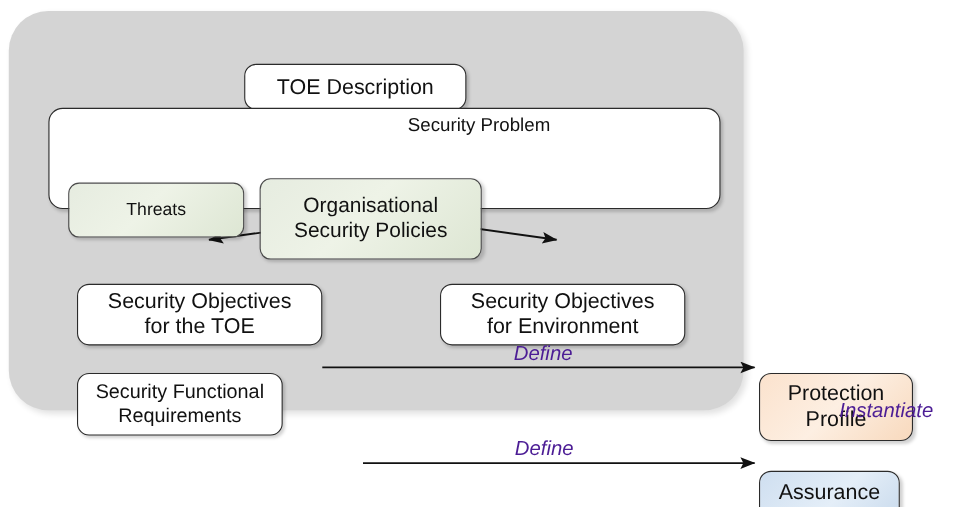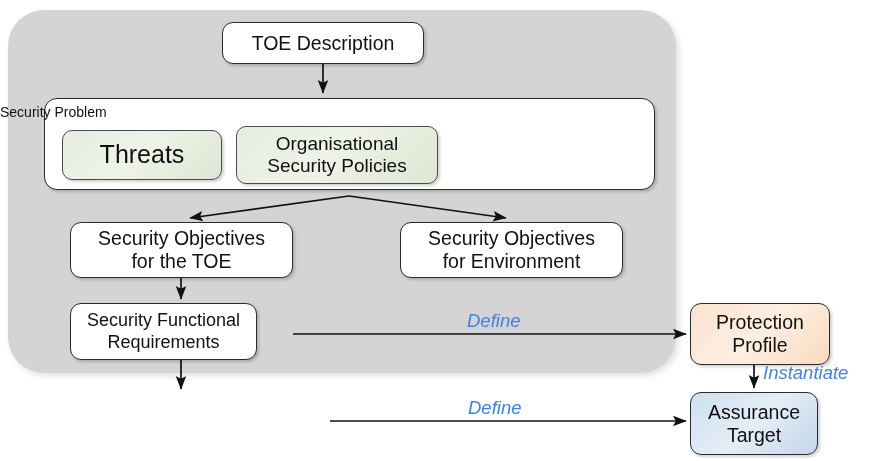--- a/index.html
+++ b/index.html
@@ -35,48 +35,50 @@
     align-items: center;
     justify-content: center;
     text-align: center;
     border: 1.6px solid #2b2b2b;
     border-radius: 11px;
     background: #ffffff;
     color: #111111;
     line-height: 1.18;
     padding: 2px 6px;
     box-shadow: 2px 2px 3px rgba(0,0,0,0.18);
+    margin-top: 36px;
   }
   .node span { display: block; white-space: pre-line; }
 
   .node.toe-description { left: 222px; top: 22px;  width: 202px; height: 42px; font-size: 19.5px; }
 
   .sp-container {
     position: absolute;
     left: 44px; top: 98px; width: 611px; height: 92px;
     box-sizing: border-box;
     border: 1.6px solid #2b2b2b;
     border-radius: 13px;
     background: #ffffff;
     box-shadow: 2px 2px 3px rgba(0,0,0,0.18);
   }
   .sp-title {
     position: absolute;
     left: 0; right: 0; top: 104px;
-    font-size: 14px;
+    text-align: center;
+    font-size: 17px;
     color: #111111;
     z-index: 4;
   }
   .node.green {
     background: linear-gradient(135deg, #e6ece0 0%, #eef3e7 45%, #dde6d3 100%);
     border-radius: 10px;
     border: 1.3px solid #4a4a4a;
   }
-  .node.threats      { left: 62px;  top: 130px; width: 160px; height: 50px; font-size: 25px; }
-  .node.osp          { left: 236px; top: 126px; width: 202px; height: 58px; font-size: 19px; }
+  .node.threats      { left: 62px;  top: 130px; width: 160px; height: 50px; font-size: 16px; }
+  .node.osp          { left: 236px; top: 126px; width: 202px; height: 74px; font-size: 19px; }
   .node.assumptions  { left: 450px; top: 130px; width: 182px; height: 50px; font-size: 19px; }
 
   .node.so-toe       { left: 70px;  top: 222px; width: 223px; height: 56px; font-size: 19.5px; }
   .node.so-env       { left: 400px; top: 222px; width: 223px; height: 56px; font-size: 19.5px; }
   .node.sfr          { left: 70px;  top: 303px; width: 187px; height: 57px; font-size: 18px; }
   .node.set-sr       { left: 36px;  top: 393px; width: 294px; height: 59px; font-size: 19.5px; }
 
   .node.pp {
     left: 690px; top: 303px; width: 140px; height: 62px; font-size: 19.5px;
     background: linear-gradient(135deg, #fbe2cd 0%, #fdefe2 50%, #f8d9bd 100%);
@@ -84,21 +86,21 @@
   .node.st {
     left: 690px; top: 392px; width: 128px; height: 63px; font-size: 19.5px;
     background: linear-gradient(135deg, #cfdff0 0%, #e4eef8 50%, #c3d6ea 100%);
   }
 
   
   .edge-label {
     position: absolute;
     font-size: 18.5px;
     font-style: italic;
-    color: #3b82f6;
+    color: #4c1d95;
     white-space: nowrap;
   }
   .label-define-1    { left: 467px; top: 310px; }
   .label-define-2    { left: 468px; top: 397px; }
   .label-instantiate { left: 763px; top: 362px; }
   .panel-label {
     position: absolute;
     left: 432px; top: 348px;
     font-size: 19.5px;
     font-weight: bold;

